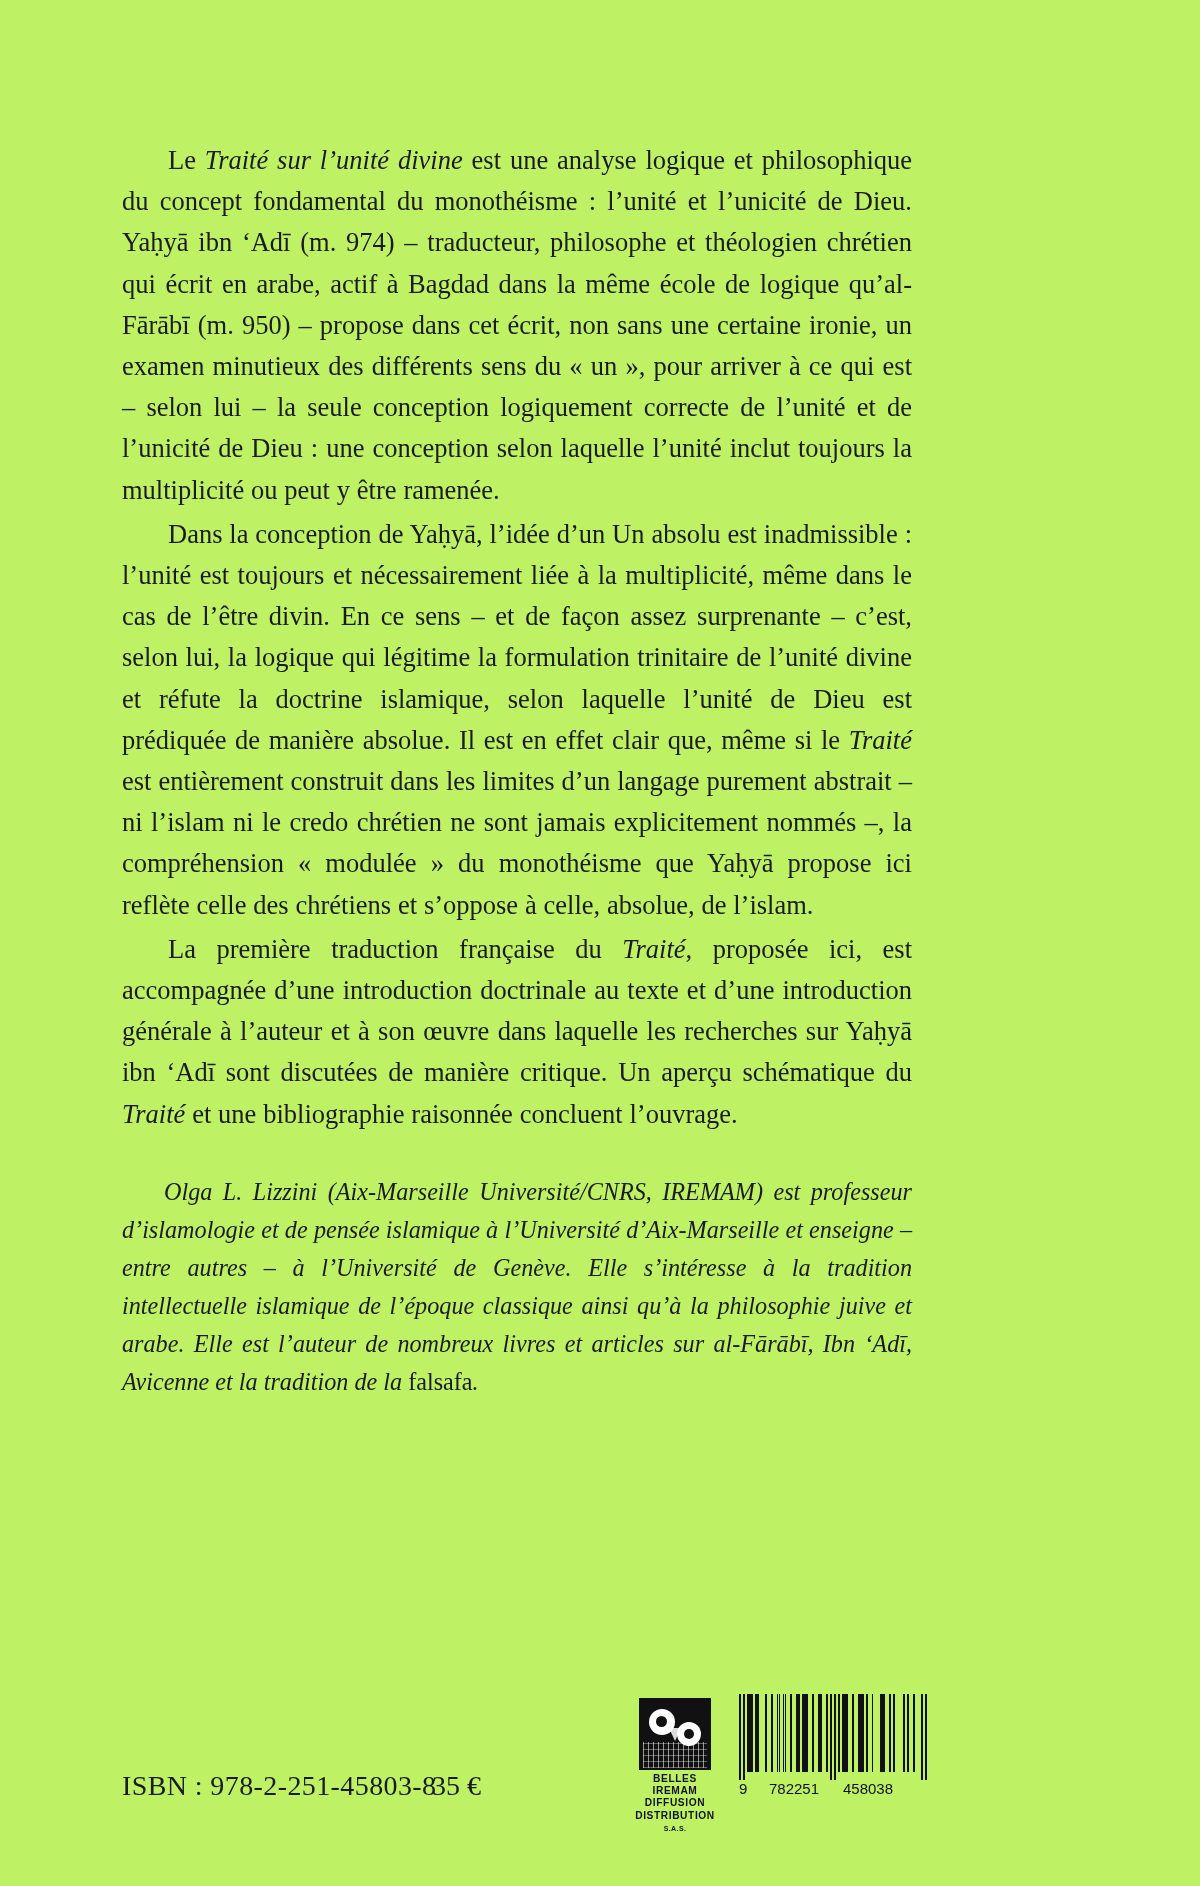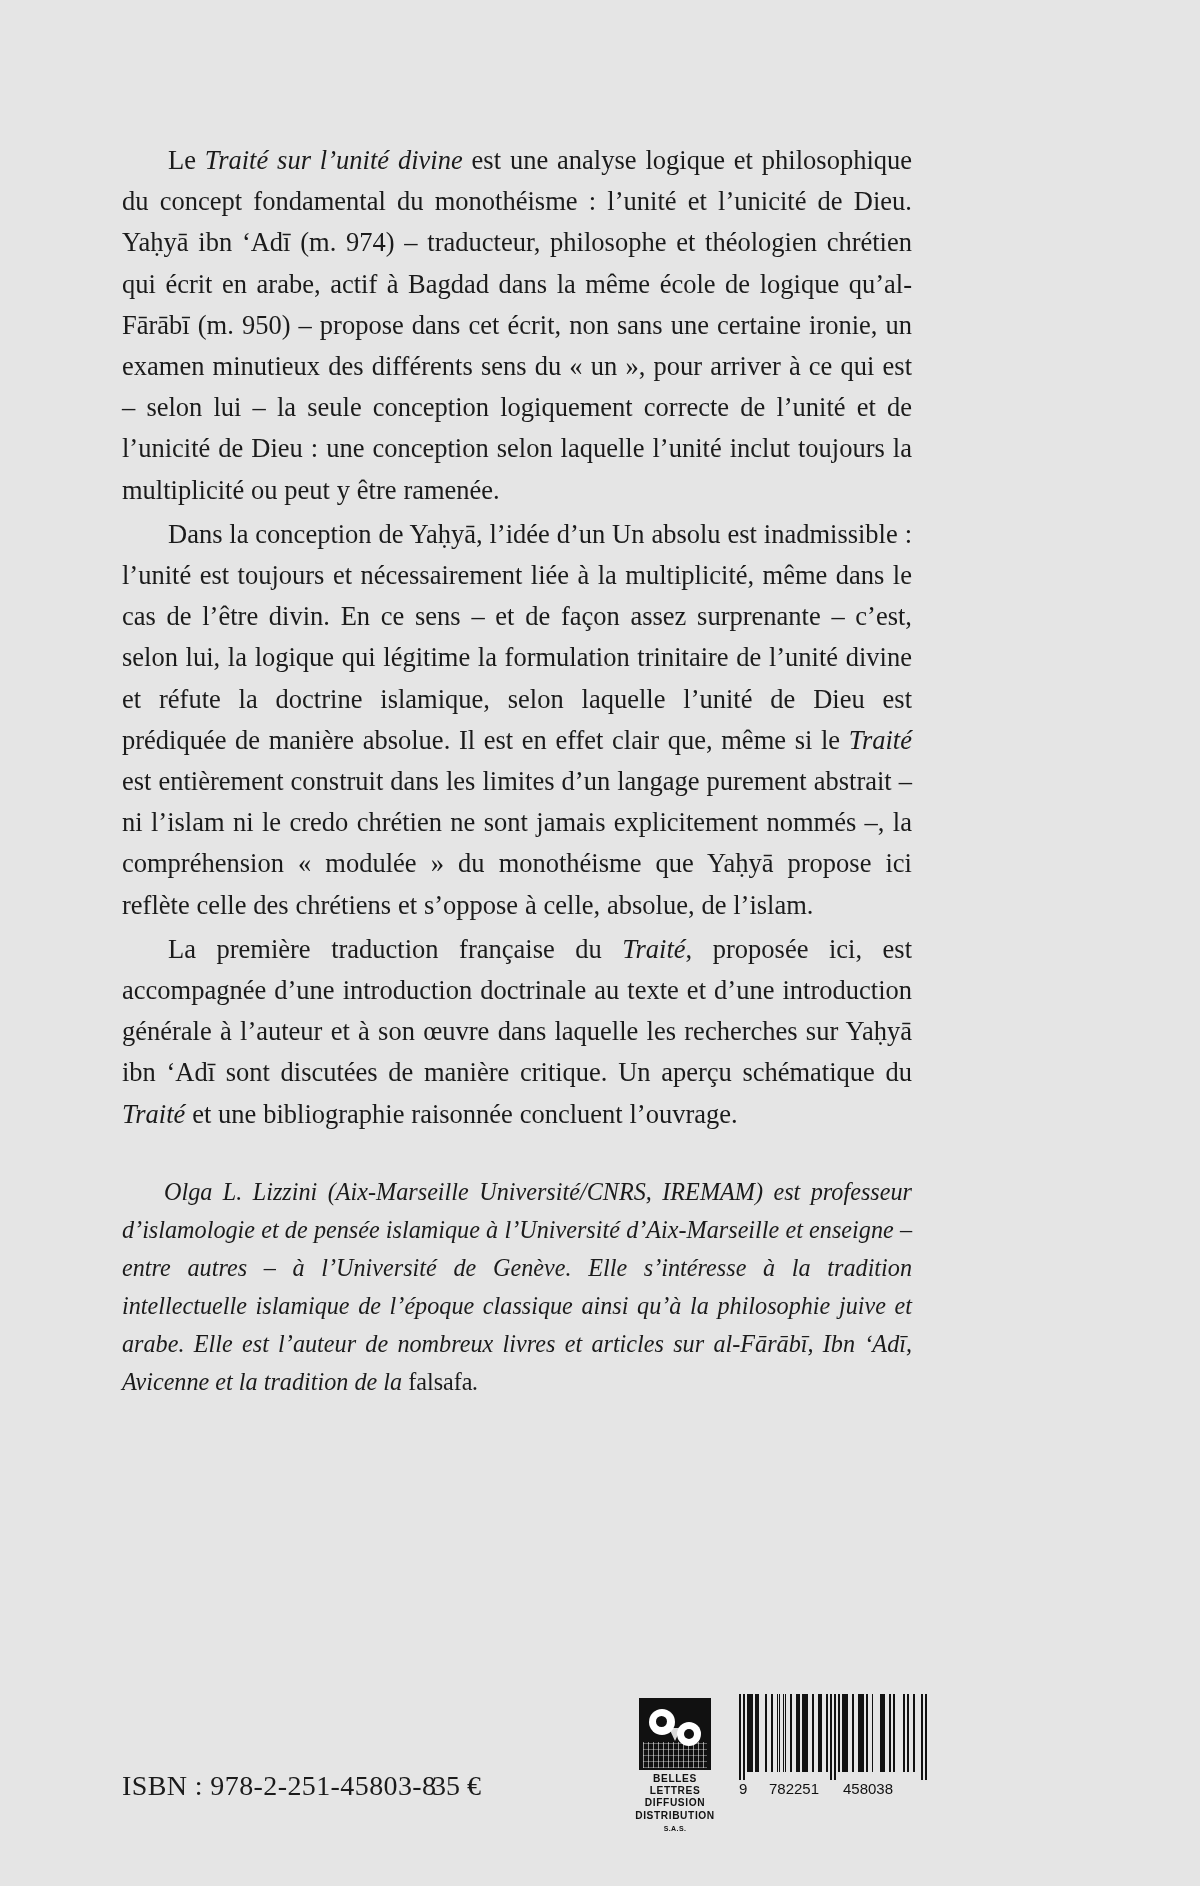--- a/index.html
+++ b/index.html
@@ -4,21 +4,21 @@
 <style>
   html, body {
     margin: 0;
     padding: 0;
     background: #ffffff;
   }
   .page {
     position: relative;
     width: 1200px;
     height: 1886px;
-    background: #e5e5e5;
+    background: #bef264;
     overflow: hidden;
     font-family: "Liberation Serif", "DejaVu Serif", serif;
     color: #1a1a1a;
   }
   .content {
     position: absolute;
     left: 122px;
     top: 140px;
     width: 790px;
   }
@@ -203,21 +203,21 @@
     <div class="logo-block">
       <div class="owl">
         <div class="eye left"></div>
         <div class="eye right"></div>
         <div class="pupil left"></div>
         <div class="pupil right"></div>
         <div class="beak"></div>
         <div class="feathers"></div>
       </div>
       <div class="logo-text">
-        <div>BELLES LETTRES</div>
+        <div>BELLES IREMAM</div>
         <div>DIFFUSION</div>
         <div>DISTRIBUTION</div>
         <div class="sas">S.A.S.</div>
       </div>
     </div>
 
     <div class="barcode">
       <div class="bars" id="barcode-bars">
           <div class="bar guard" style="left: 0px; width: 1.89979px;"></div>
           <div class="bar guard" style="left: 3.95789px; width: 1.89979px;"></div>

